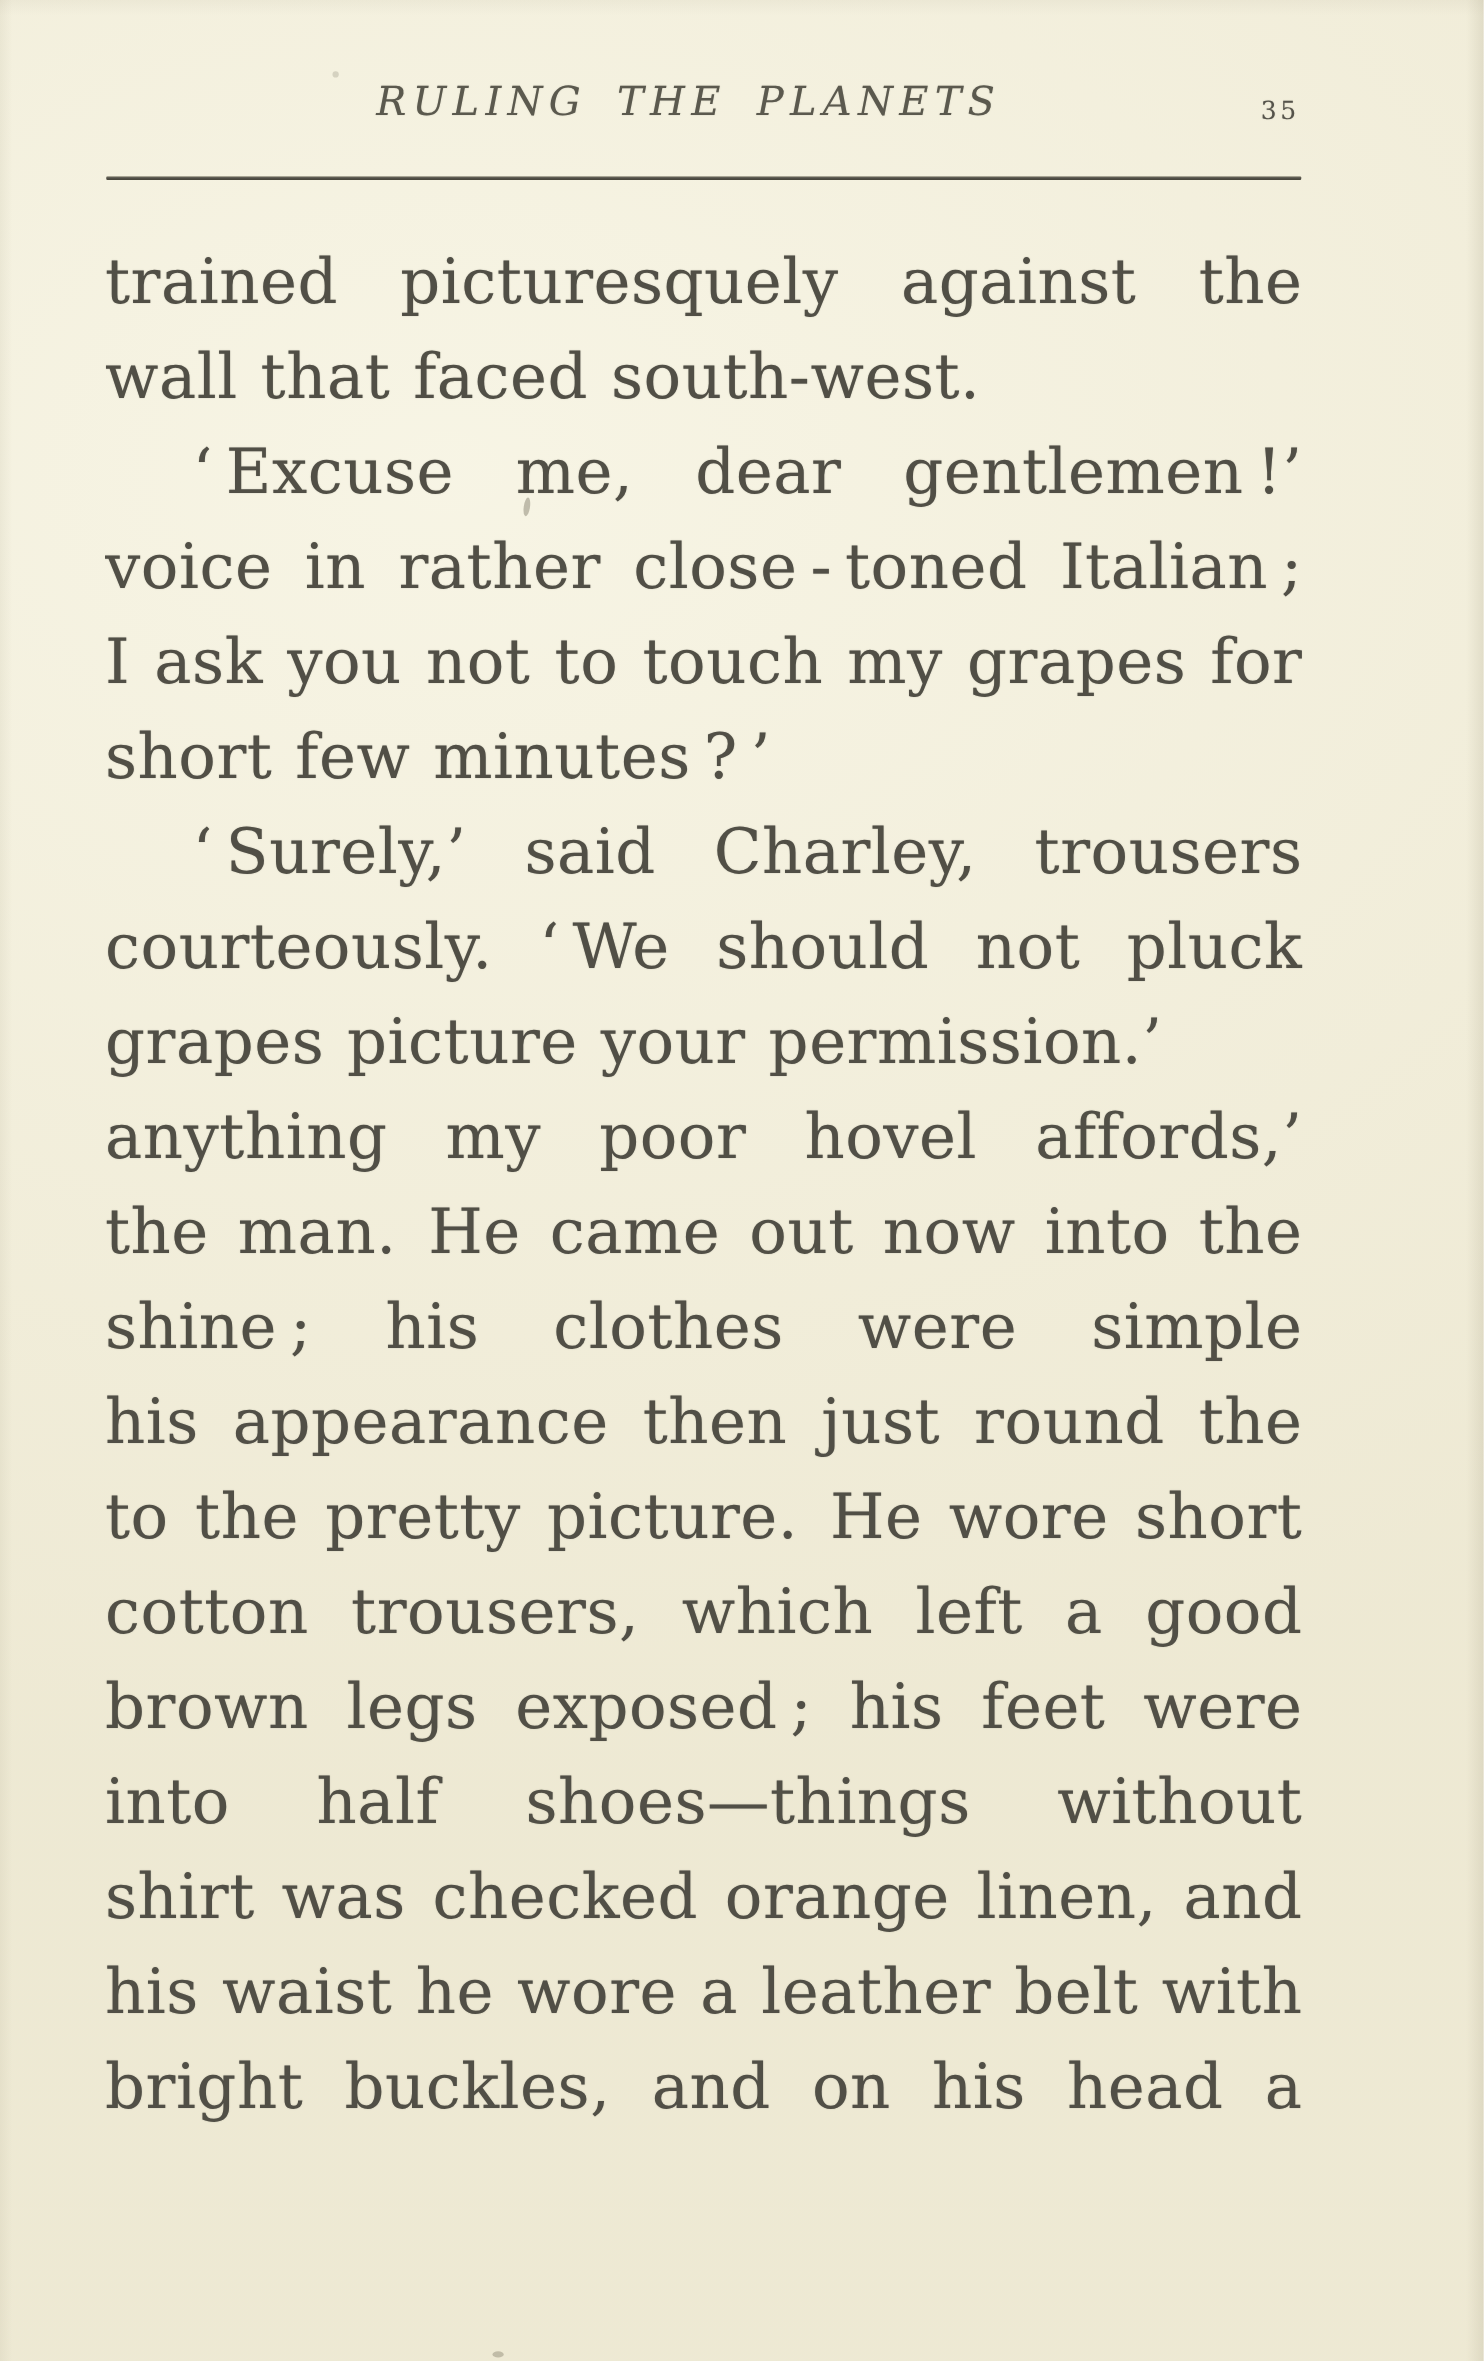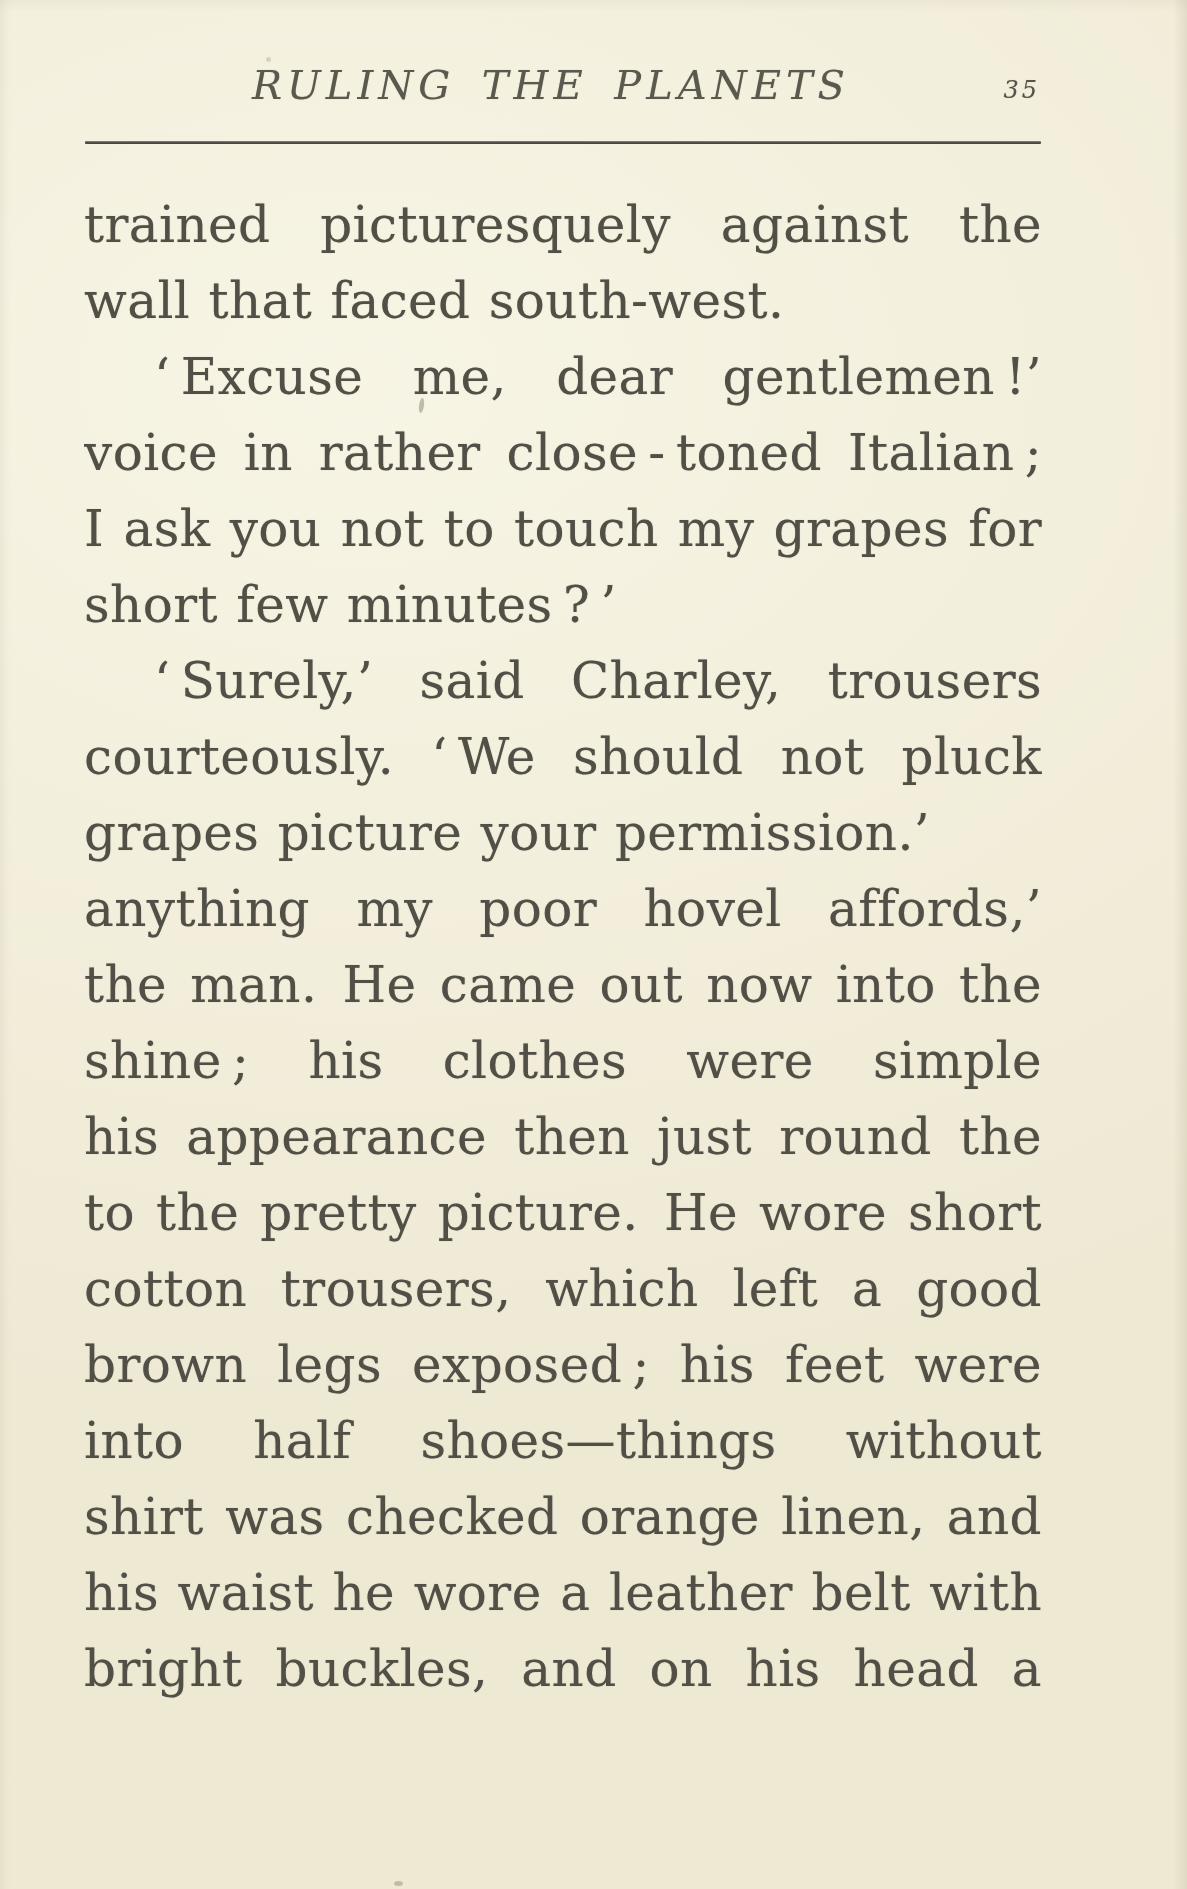--- a/index.html
+++ b/index.html
@@ -19,34 +19,33 @@
       radial-gradient(1600px 1100px at 30% 20%, rgba(255,255,245,0.35), rgba(214,206,172,0.18) 95%);
     color: #504e45;
   }
   .page-header {
     position: absolute; left: 84px; top: 60px; width: 958px; height: 70px;
   }
   .title {
     position: absolute; left: 0; right: 24px; top: 2px;
     text-align: center;
     font-style: italic;
-    font-size: 40px;
+    font-size: 32px;
     letter-spacing: 5px;
     word-spacing: 9px;
     color: #5b594e;
     text-shadow: 0 0 1px rgba(90,88,78,0.35);
     white-space: nowrap;
   }
   .pagenum {
     position: absolute; right: 2px; top: 16px;
-    font-size: 24px;
+    font-size: 20px;
     letter-spacing: 3px;
     color: #55534a;
     text-shadow: 0 0 1px rgba(90,88,78,0.3);
-    font-style: italic;
   }
   .rule {
     position: absolute; left: 85px; top: 141px; width: 956px; height: 3px;
     background: linear-gradient(to bottom, #999684 0%, #55534b 40%, #454339 100%);
     border-radius: 1px;
   }
   .body-text {
     position: absolute; left: 84px; top: 187px; width: 958px;
     font-size: 50px;
     line-height: 76px;

